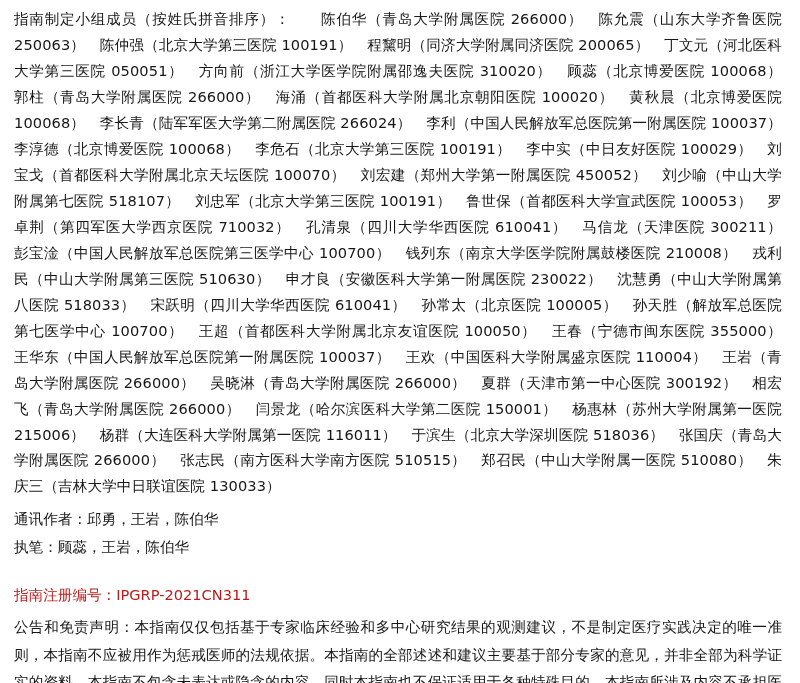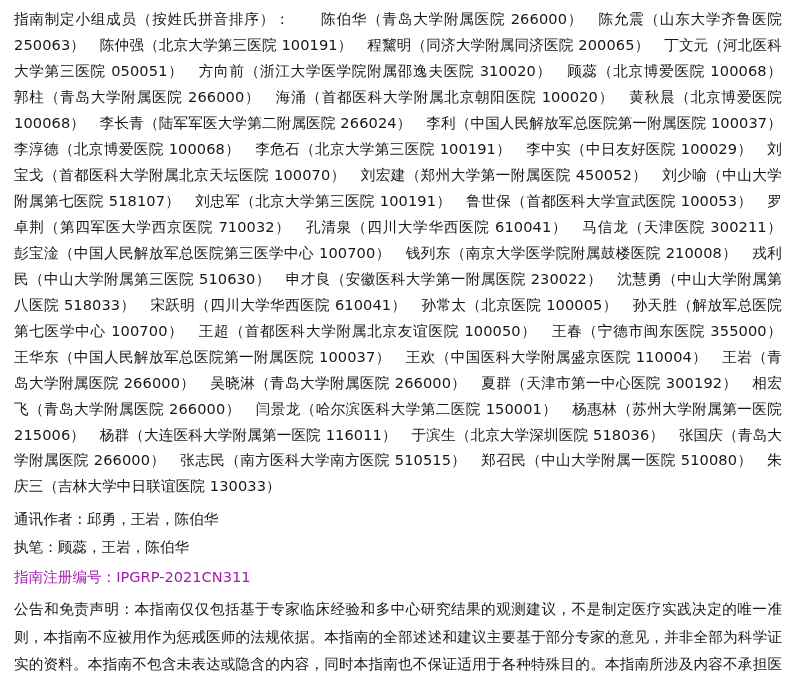--- a/index.html
+++ b/index.html
@@ -37,22 +37,22 @@
     line-height: 1.92;
     margin: 0;
     color: #171717;
   }
   .meta-group {
     margin-top: 6px;
   }
   .registration {
     font-size: 14.6px;
     line-height: 1.92;
-    margin: 2px 0 4px 0;
-    color: #a21caf;
+    margin: 20px 0 4px 0;
+    color: #b91c1c;
   }
   .disclaimer {
     font-size: 14.6px;
     line-height: 1.86;
     text-align: justify;
     text-justify: inter-ideograph;
     margin: 2px 0 0 0;
     color: #171717;
     font-weight: 500;
   }

